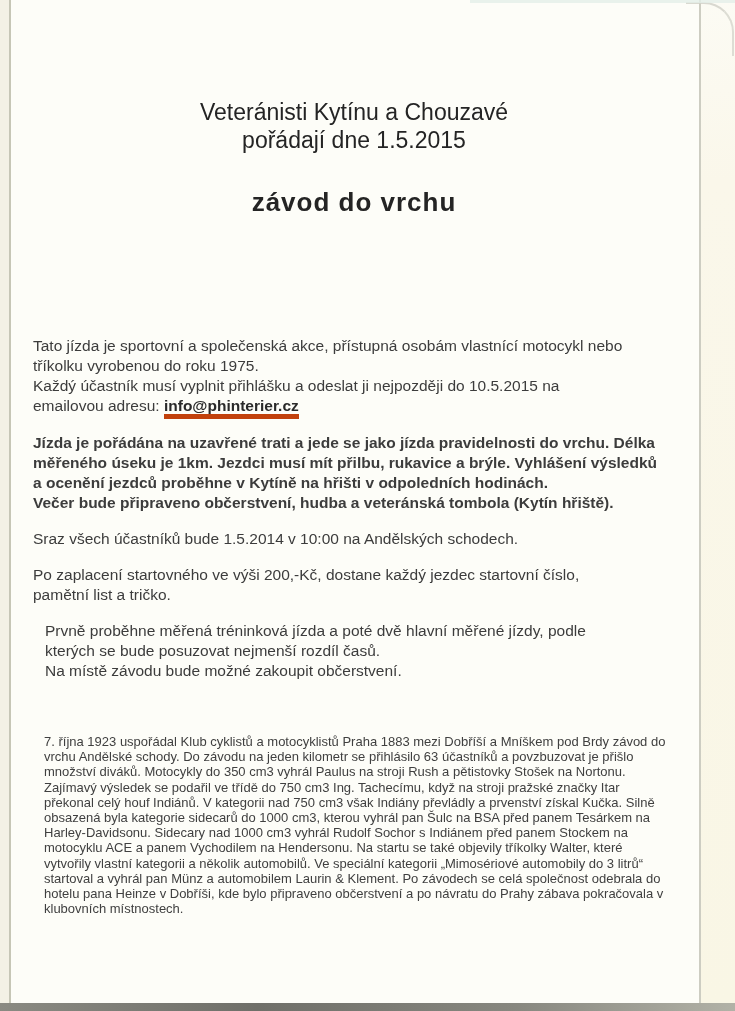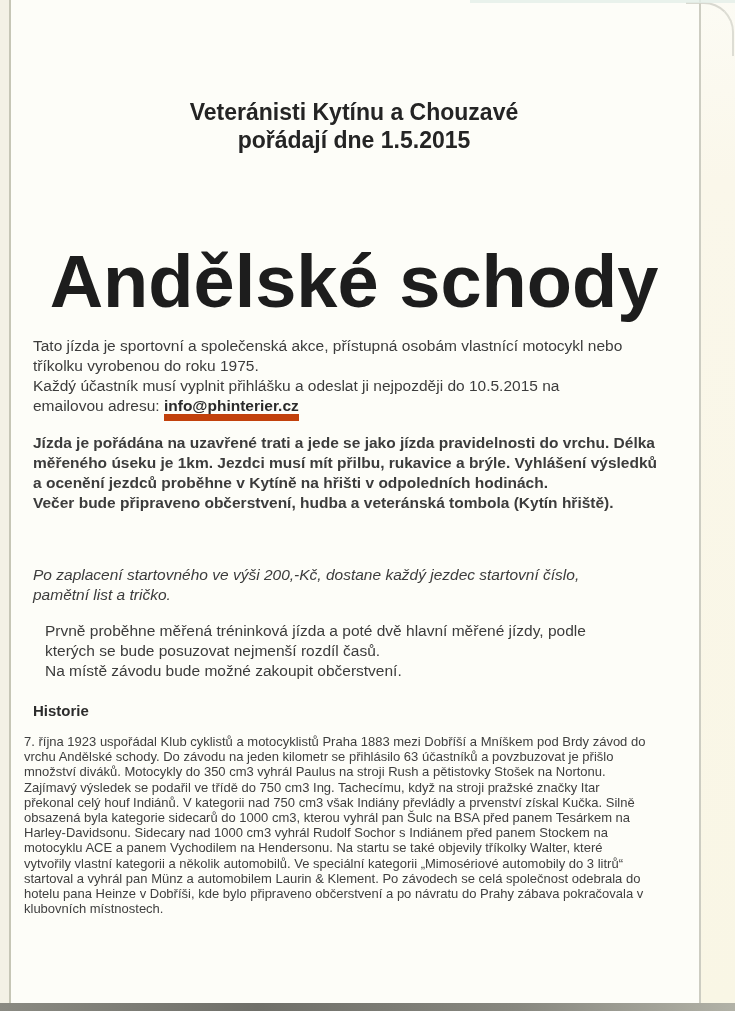--- a/index.html
+++ b/index.html
@@ -34,86 +34,86 @@
     border-top:2px solid #d3d3ca;border-right:2px solid #d8d8cf;
     border-top-right-radius:30px;opacity:.85;
   }
   .edge-top{
     position:absolute;left:470px;top:0;width:265px;height:3px;
     background:#e4efe9;opacity:.8;
   }
   .txt{position:absolute;white-space:pre-line;}
   .center{left:8px;width:692px;text-align:center;}
   .organizer{
-    top:98px;font-size:23px;line-height:28px;font-weight:bold;color:#242424;
+    top:98px;font-size:23px;line-height:28px;font-weight:normal;color:#242424;
   }
   .subtitle{
     top:188px;font-size:26px;line-height:28px;font-weight:bold;color:#242424;letter-spacing:1px;
   }
   .main-title{
     top:242px;font-size:74px;line-height:80px;font-weight:bold;color:#1d1d1d;
   }
   .body-par{
     left:33px;width:672px;font-size:15.5px;line-height:20px;color:#3c3c3c;
   }
   .p-intro{top:336px;}
   .p-rules{top:433px;font-weight:bold;}
   .p-meeting{top:529px;}
-  .p-fee{top:565px;font-style:italic;}
+  .p-fee{top:565px;}
   .p-schedule{top:621px;margin-left:12px;}
   .history-heading{
     left:33px;top:702px;width:672px;
     font-size:15px;line-height:18px;font-weight:bold;color:#2c2c2c;
   }
   .history-par{
-    left:24px;top:734px;width:676px;
+    left:44px;top:734px;width:676px;
     font-size:13px;line-height:15.2px;color:#404040;
   }
   a.email{
     font-weight:bold;color:#2a2a2a;text-decoration:none;
-    border-bottom:7px solid #c2410c;cursor:pointer;
+    border-bottom:5px solid #c2410c;cursor:pointer;
   }
 </style>
 </head>
 <body>
 
 <div class="scan">
 
   <div class="paper"></div>
   <div class="edge-left"></div>
   <div class="edge-right"></div>
   <div class="corner-arc"></div>
   <div class="edge-top"></div>
   <div class="edge-bottom"></div>
 
   <div class="txt center organizer">Veteránisti Kytínu a Chouzavé
 pořádají dne 1.5.2015</div>
 
+  <div class="txt center subtitle">závod do vrchu</div>
 
-  <div class="txt center main-title">Andělské schody</div>
 
   <div class="txt body-par p-intro"><span>Tato jízda je sportovní a společenská akce, přístupná osobám vlastnící motocykl nebo
 tříkolku vyrobenou do roku 1975.
 Každý účastník musí vyplnit přihlášku a odeslat ji nejpozději do 10.5.2015 na
 emailovou adresu: </span><a class="email">info@phinterier.cz</a></div>
 
   <div class="txt body-par p-rules">Jízda je pořádána na uzavřené trati a jede se jako jízda pravidelnosti do vrchu. Délka
 měřeného úseku je 1km. Jezdci musí mít přilbu, rukavice a brýle. Vyhlášení výsledků
 a ocenění jezdců proběhne v Kytíně na hřišti v odpoledních hodinách.
 Večer bude připraveno občerstvení, hudba a veteránská tombola (Kytín hřiště).</div>
 
+  <div class="txt body-par p-meeting">Sraz všech účastníků bude 1.5.2014 v 10:00 na Andělských schodech.</div>
 
   <div class="txt body-par p-fee">Po zaplacení startovného ve výši 200,-Kč, dostane každý jezdec startovní číslo,
 pamětní list a tričko.</div>
 
   <div class="txt body-par p-schedule">Prvně proběhne měřená tréninková jízda a poté dvě hlavní měřené jízdy, podle
 kterých se bude posuzovat nejmenší rozdíl časů.
 Na místě závodu bude možné zakoupit občerstvení.</div>
 
-  <div class="txt history-heading">Historie</div>
 
   <div class="txt history-par">7. října 1923 uspořádal Klub cyklistů a motocyklistů Praha 1883 mezi Dobříší a Mníškem pod Brdy závod do
 vrchu Andělské schody. Do závodu na jeden kilometr se přihlásilo 63 účastníků a povzbuzovat je přišlo
 množství diváků. Motocykly do 350 cm3 vyhrál Paulus na stroji Rush a pětistovky Stošek na Nortonu.
 Zajímavý výsledek se podařil ve třídě do 750 cm3 Ing. Tachecímu, když na stroji pražské značky Itar
 překonal celý houf Indiánů. V kategorii nad 750 cm3 však Indiány převládly a prvenství získal Kučka. Silně
 obsazená byla kategorie sidecarů do 1000 cm3, kterou vyhrál pan Šulc na BSA před panem Tesárkem na
 Harley-Davidsonu. Sidecary nad 1000 cm3 vyhrál Rudolf Sochor s Indiánem před panem Stockem na
 motocyklu ACE a panem Vychodilem na Hendersonu. Na startu se také objevily tříkolky Walter, které
 vytvořily vlastní kategorii a několik automobilů. Ve speciální kategorii „Mimosériové automobily do 3 litrů“

